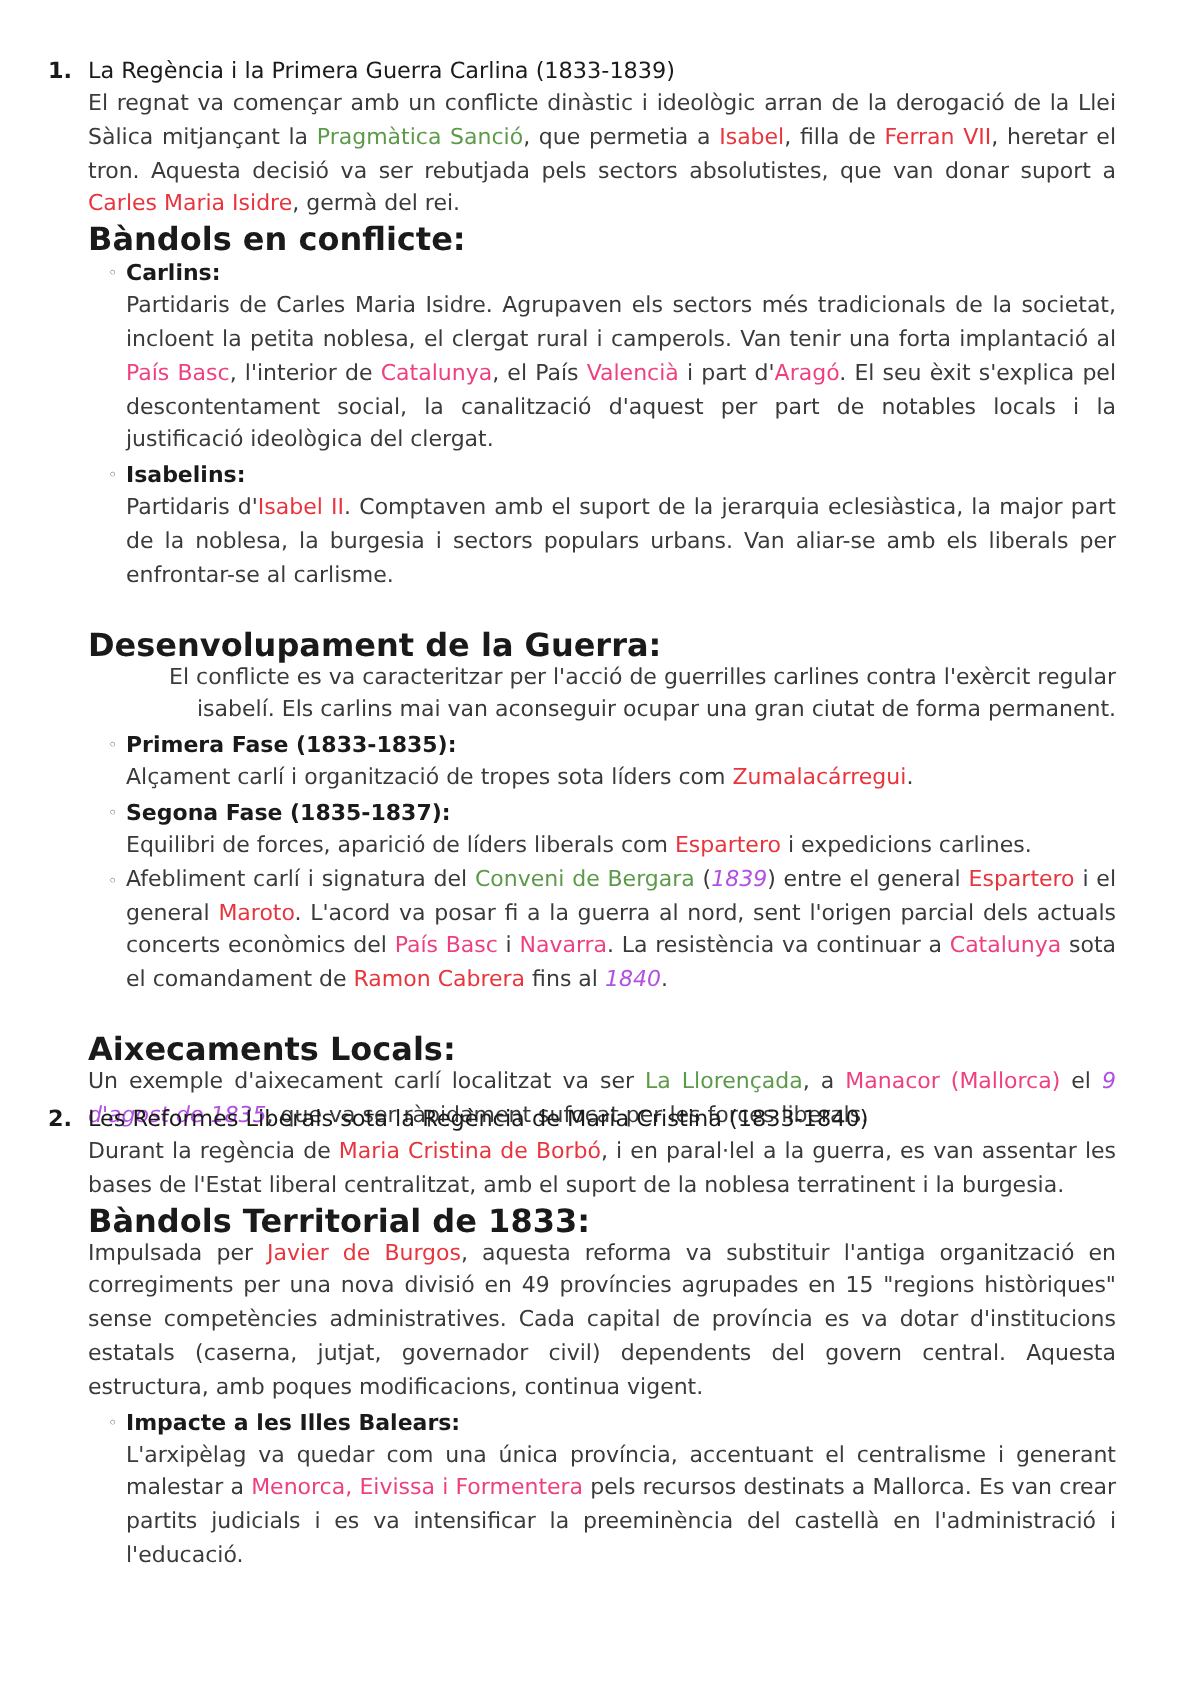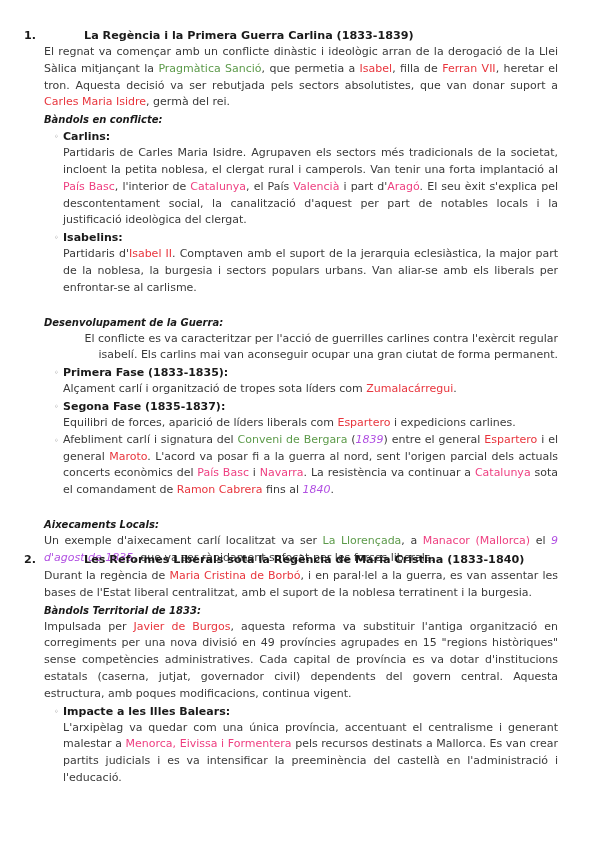--- a/index.html
+++ b/index.html
@@ -7,25 +7,25 @@
     width: 600px; height: 848px; overflow: hidden; position: relative;
     font-family: "DejaVu Sans", sans-serif;
     color: #3a3a3a;
   }
   .page { position: absolute; left: 0; top: 0; width: 600px; }
   .sec { position: relative; margin-left: 44px; width: 514px; }
   .sec-num {
     position: absolute; left: -20px; top: 0;
     font-weight: bold; color: #1a1a1a; font-size: 11.2px; line-height: 17px;
   }
-  .sec-title { font-weight: bold; color: #1a1a1a; font-size: 11.2px; line-height: 17px; margin-left: 40px; }
+  .sec-title { font-weight: normal; color: #1a1a1a; font-size: 11.2px; line-height: 17px; }
   p, .para {
     margin: 0; font-size: 11px; line-height: 16.8px; text-align: justify;
   }
-  .heading { font-weight: bold; color: #1a1a1a; font-size: 10px; line-height: 17px; font-style: italic; }
+  .heading { font-weight: bold; color: #1a1a1a; font-size: 16px; line-height: 17px; }
   .sub { position: relative; margin-left: 19px; }
   .sub .sub-title { font-weight: bold; color: #1a1a1a; font-size: 11px; line-height: 17px; }
   .sub .bullet {
     position: absolute; left: -9px; top: 0; font-size: 8px; line-height: 17px; color: #666;
   }
   .c-person { color: #e8353d; }
   .c-place  { color: #ee3f80; }
   .c-doc    { color: #5c9a4a; }
   .c-date   { color: #b150e2; font-style: italic; }
 </style>

